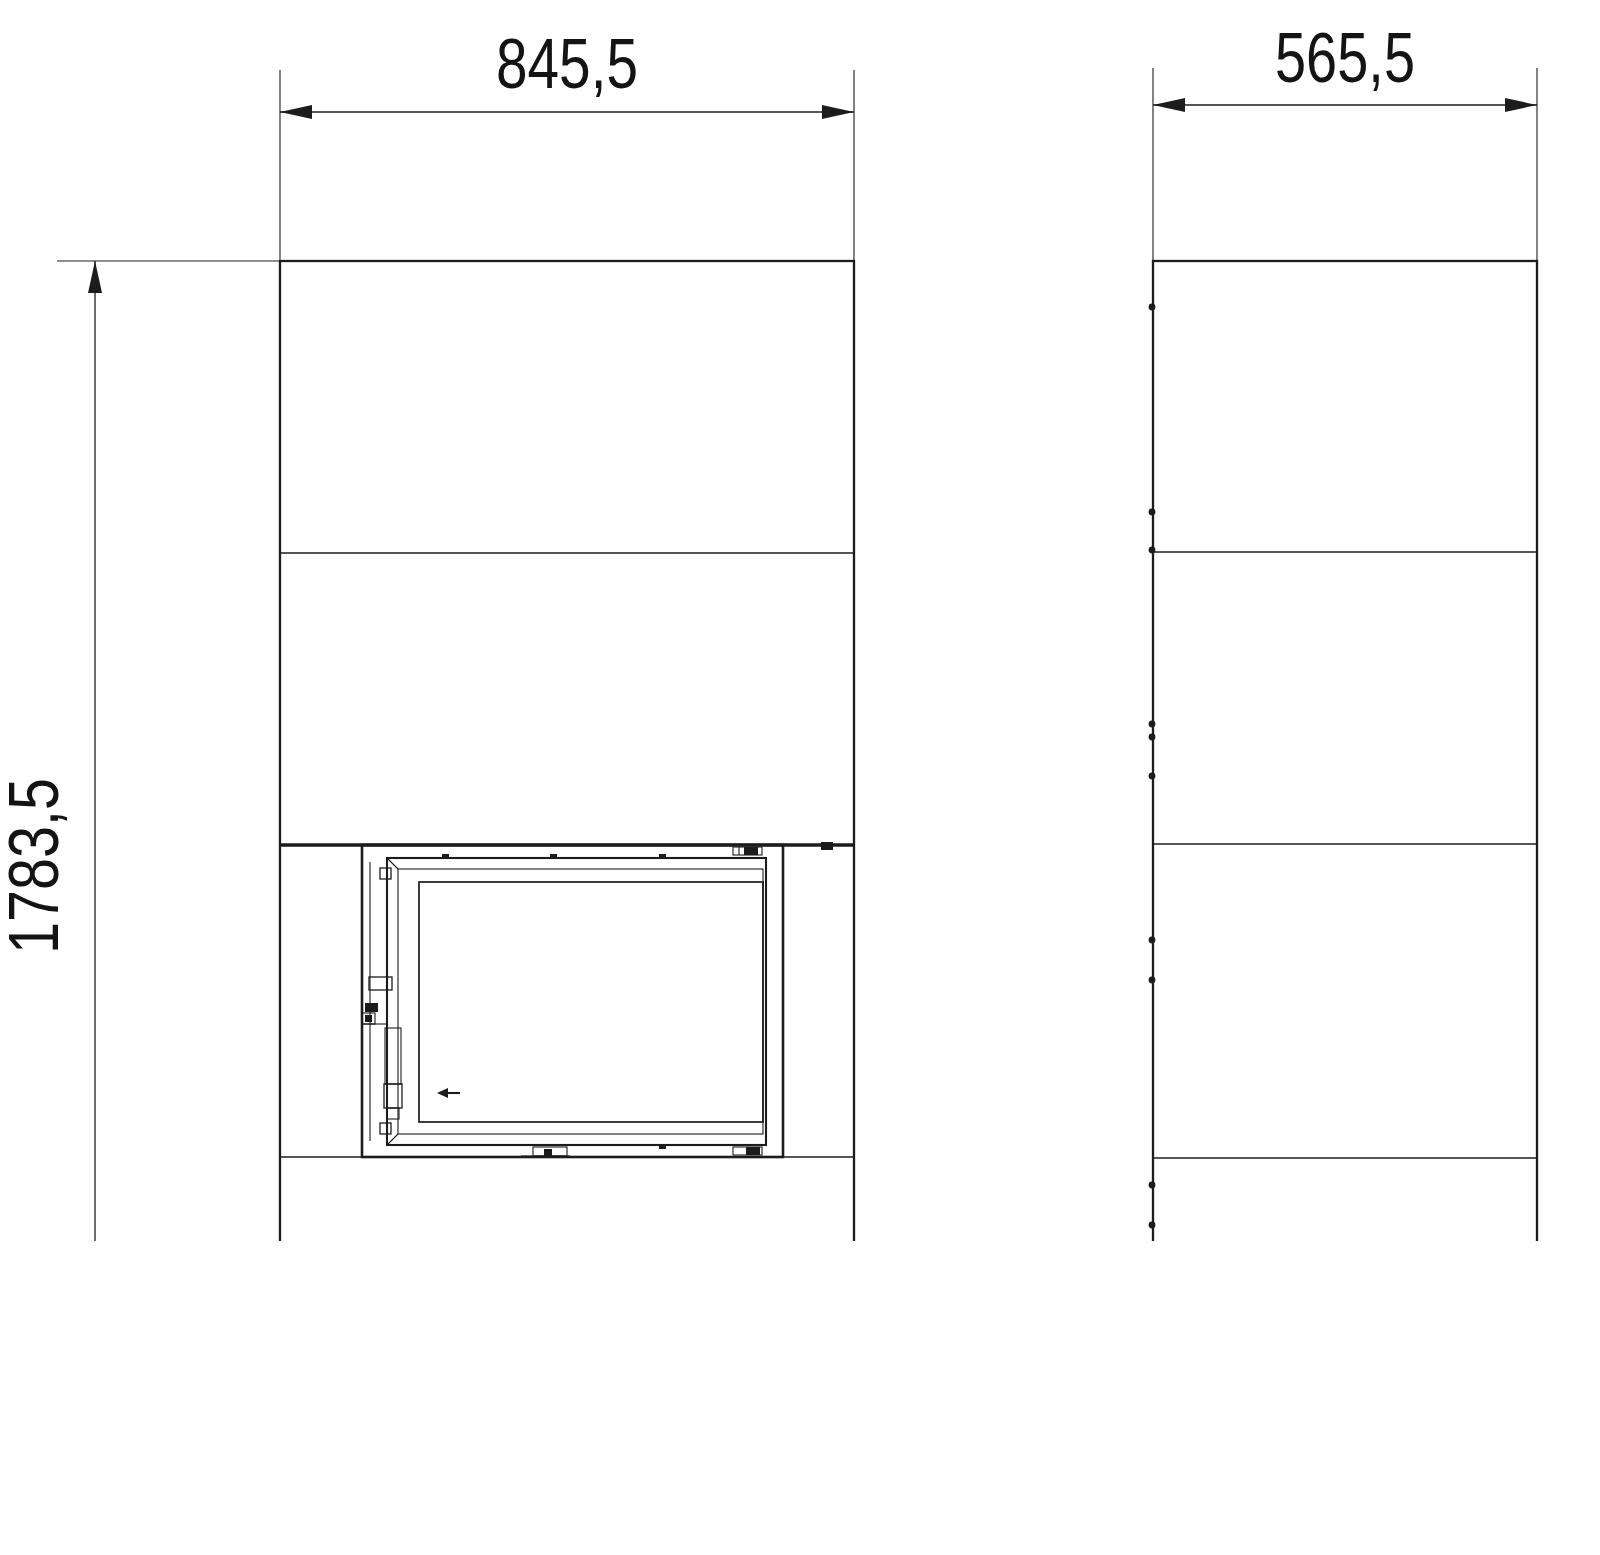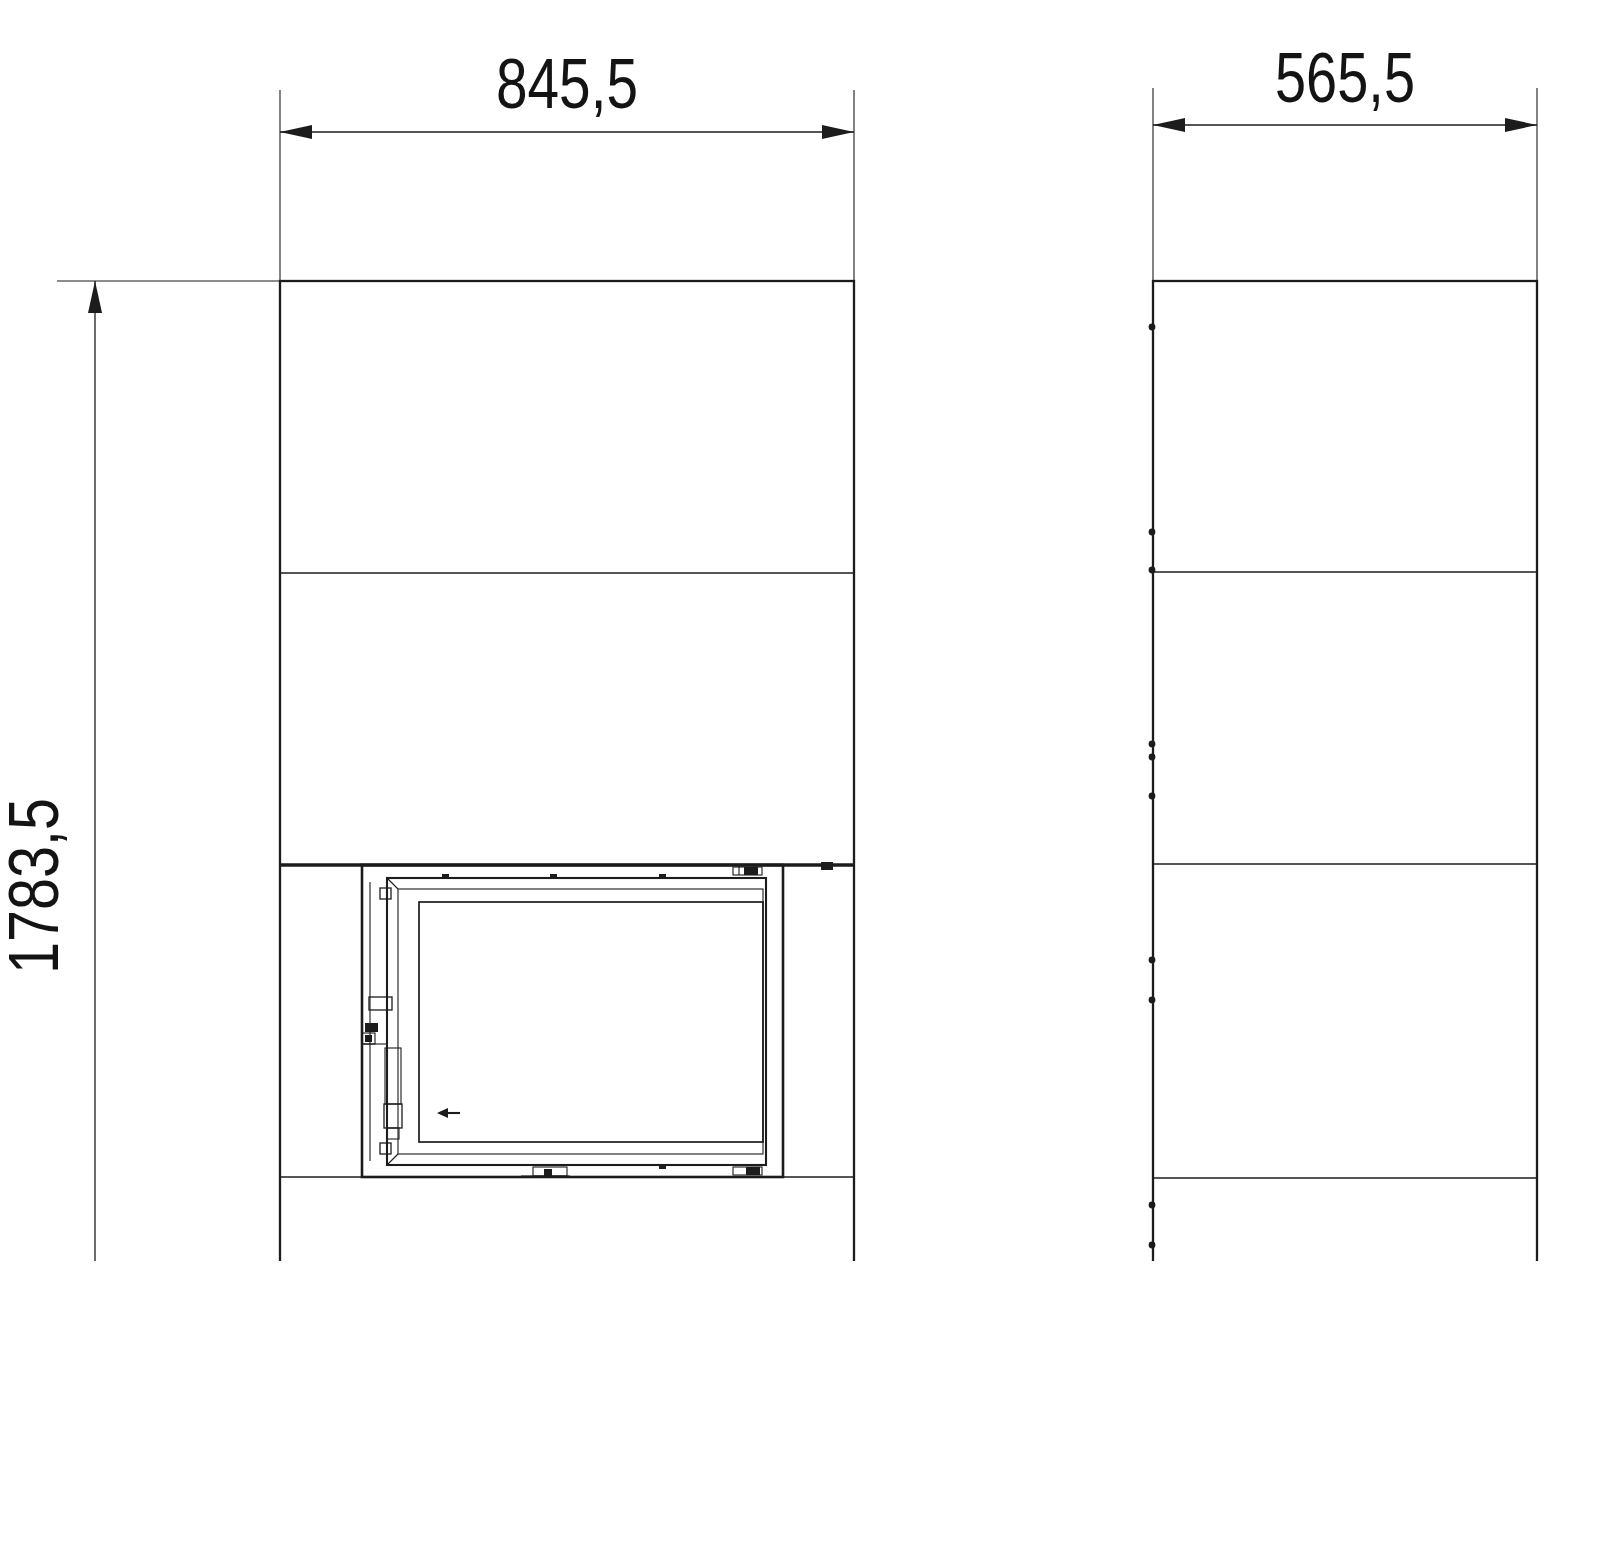--- a/index.html
+++ b/index.html
@@ -1,16 +1,16 @@
 <!DOCTYPE html>
 <html><head>
 <meta charset="utf-8">
 <style>
   html,body{margin:0;padding:0;background:#ffffff;}
-  .stage{position:relative;width:1600px;height:1241px;background:#737373;overflow:hidden;margin-top:20px;}
+  .stage{position:relative;width:1600px;height:1241px;background:#737373;overflow:hidden;}
   svg{display:block;}
   .ln{stroke:#1c1c1c;fill:none;stroke-linecap:butt;}
   .s08{stroke-width:0.9;} .s1{stroke-width:1.1;} .s12{stroke-width:1.3;} .s14{stroke-width:1.5;}
   .s16{stroke-width:1.7;} .s2{stroke-width:2.1;} .s22{stroke-width:2.3;} .s25{stroke-width:2.6;}
   .s35{stroke-width:3.6;}
   .blk{fill:#1c1c1c;stroke:none;}
   .dim-text{font-family:"Liberation Sans", sans-serif;font-size:70px;fill:#141414;}
 </style>
 </head>
 <body>

